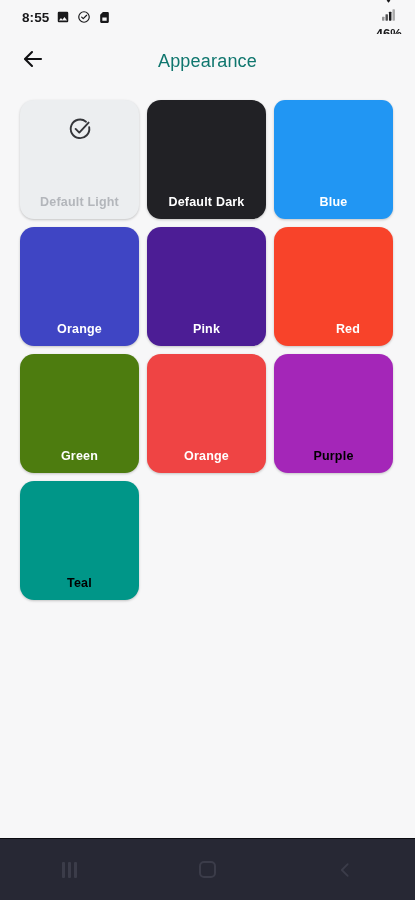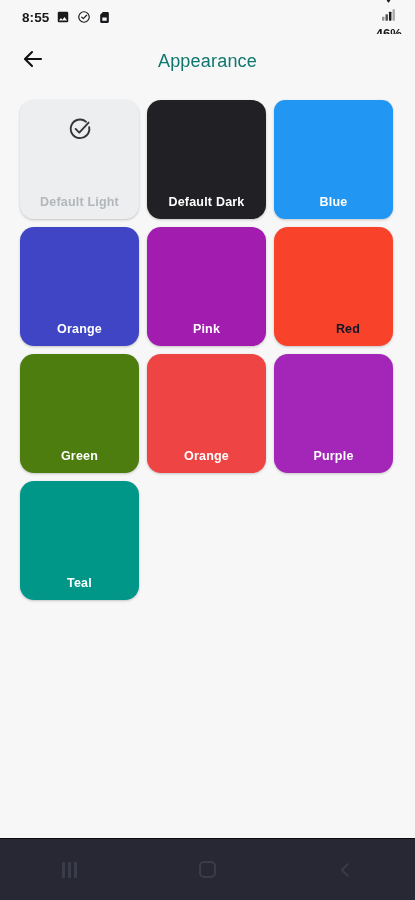--- a/index.html
+++ b/index.html
@@ -264,37 +264,37 @@
         </div>
         <div class="theme-card" style="background: rgb(33, 33, 37);">
           <span class="card-label" style="color: rgb(255, 255, 255);">Default Dark</span>
         </div>
         <div class="theme-card" style="background: rgb(33, 150, 243); border-radius: 11px;">
           <span class="card-label" style="color: rgb(255, 255, 255);">Blue</span>
         </div>
         <div class="theme-card" style="background: rgb(63, 69, 196);">
           <span class="card-label" style="color: rgb(255, 255, 255);">Orange</span>
         </div>
-        <div class="theme-card" style="background: #a21caf;">
+        <div class="theme-card" style="background: #4c1d95;">
           <span class="card-label" style="color: rgb(255, 255, 255);">Pink</span>
         </div>
         <div class="theme-card" style="background: rgb(248, 67, 42);">
-          <span class="card-label" style="color: #0f172a; margin-left: 29px;">Red</span>
+          <span class="card-label" style="color: #ffffff; margin-left: 29px;">Red</span>
         </div>
         <div class="theme-card" style="background: #4d7c0f;">
           <span class="card-label" style="color: rgb(255, 255, 255);">Green</span>
         </div>
         <div class="theme-card" style="background: #ef4444;">
           <span class="card-label" style="color: rgb(255, 255, 255);">Orange</span>
         </div>
         <div class="theme-card" style="background: rgb(164, 38, 184);">
-          <span class="card-label" style="color: #ffffff;">Purple</span>
+          <span class="card-label" style="color: #000000;">Purple</span>
         </div>
         <div class="theme-card" style="background: rgb(0, 150, 136);">
-          <span class="card-label" style="color: #ffffff;">Teal</span>
+          <span class="card-label" style="color: #000000;">Teal</span>
         </div>
       </div>
   </div>
 
   <div class="nav-bar">
     <div class="nav-btn">
       <span class="recents-glyph">
         <i></i>
           <i></i>
           <i></i>

